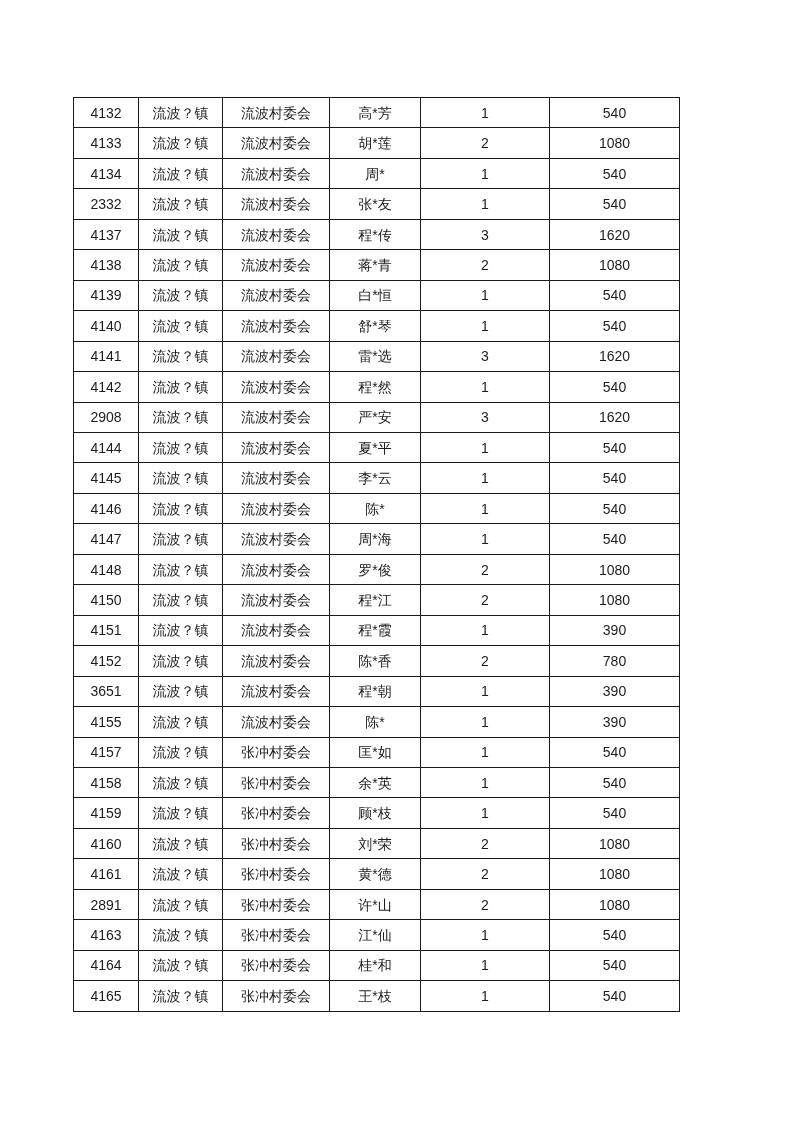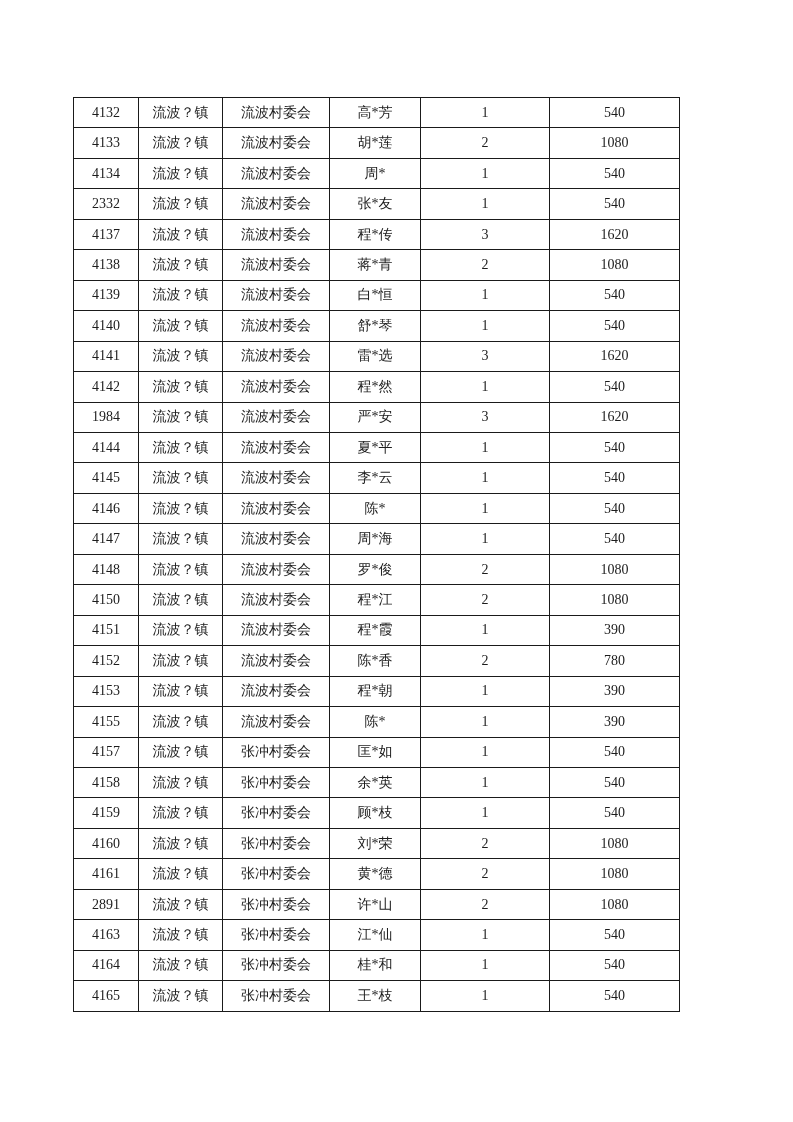--- a/index.html
+++ b/index.html
@@ -1,21 +1,21 @@
 <!DOCTYPE html>
 <html><head>
 <meta charset="utf-8">
 <style>
   html, body { margin: 0; padding: 0; background: #ffffff; }
   .page {
     position: relative;
     width: 793px;
     height: 1122px;
     background: #ffffff;
-    font-family: Liberation Serif, serif;
+    font-family: Liberation Sans, sans-serif;
     overflow: hidden;
   }
   table.grid {
     position: absolute;
     left: 73px;
     top: 97px;
     width: 606px;
     height: 915px;
     border-collapse: collapse;
     table-layout: fixed;
@@ -120,21 +120,21 @@
         </tr>
         <tr>
           <td>4142</td>
           <td>流波？镇</td>
           <td>流波村委会</td>
           <td>程*然</td>
           <td>1</td>
           <td>540</td>
         </tr>
         <tr>
-          <td>1984</td>
+          <td>2908</td>
           <td>流波？镇</td>
           <td>流波村委会</td>
           <td>严*安</td>
           <td>3</td>
           <td>1620</td>
         </tr>
         <tr>
           <td>4144</td>
           <td>流波？镇</td>
           <td>流波村委会</td>
@@ -192,21 +192,21 @@
         </tr>
         <tr>
           <td>4152</td>
           <td>流波？镇</td>
           <td>流波村委会</td>
           <td>陈*香</td>
           <td>2</td>
           <td>780</td>
         </tr>
         <tr>
-          <td>4153</td>
+          <td>3651</td>
           <td>流波？镇</td>
           <td>流波村委会</td>
           <td>程*朝</td>
           <td>1</td>
           <td>390</td>
         </tr>
         <tr>
           <td>4155</td>
           <td>流波？镇</td>
           <td>流波村委会</td>

